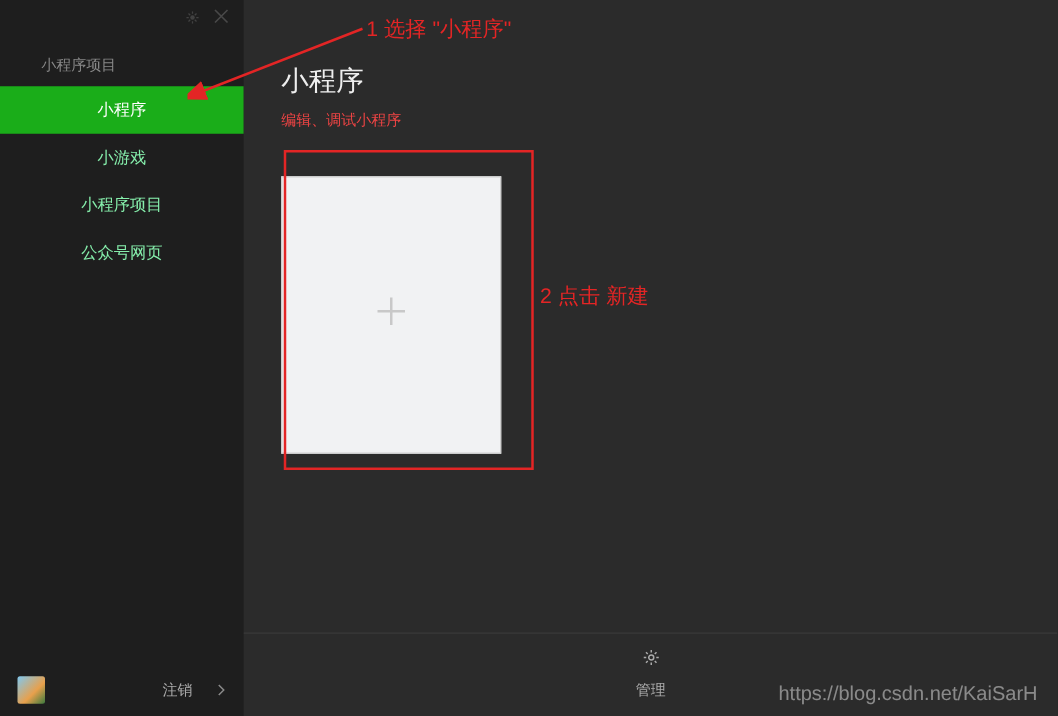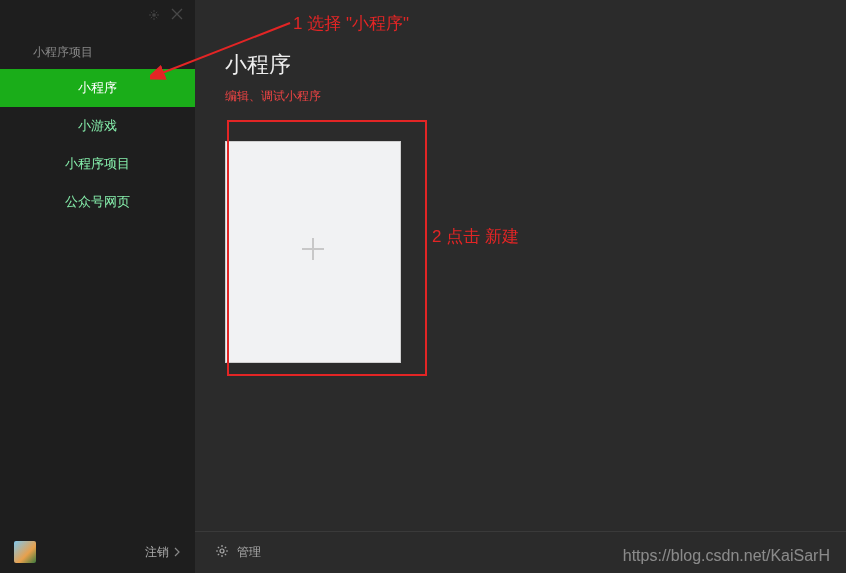--- a/index.html
+++ b/index.html
@@ -53,21 +53,21 @@
       padding: 10px 14px;
       font-size: 12px;
       color: #aaa;
     }
     .avatar {
       width: 22px;
       height: 22px;
       background: linear-gradient(135deg, #7fc8f0, #e8a04c 60%, #3b7a3e);
       border-radius: 2px;
     }
-    .logout { display:flex; align-items:center; gap:4px; cursor:pointer; }
+    .logout { display:flex; align-items:center; gap:19px; cursor:pointer; }
     .main {
       flex: 1;
       background: #2b2b2b;
       display: flex;
       flex-direction: column;
       position: relative;
     }
     .main-header { padding: 50px 30px 6px 30px; }
     .main-title { font-size: 22px; color: #eee; font-weight: 400; }
     .main-subtitle { font-size: 12px; color: #ef4444; margin-top:8px; }
@@ -95,24 +95,25 @@
       pointer-events: none;
     }
     .arrow {
       position: absolute;
       pointer-events: none;
     }
     .main-footer {
       border-top: 1px solid #3a3a3a;
       padding: 12px 20px;
       display: flex;
-      align-items: flex-start;
+      align-items: center;
       gap: 8px;
       font-size: 12px;
       color: #aaa;
+      flex-direction: column;
     }
     .watermark {
       position: absolute;
       right: 16px;
       bottom: 8px;
       font-size: 16px;
       color: rgba(255,255,255,0.45);
     }
   </style>
 </head>

